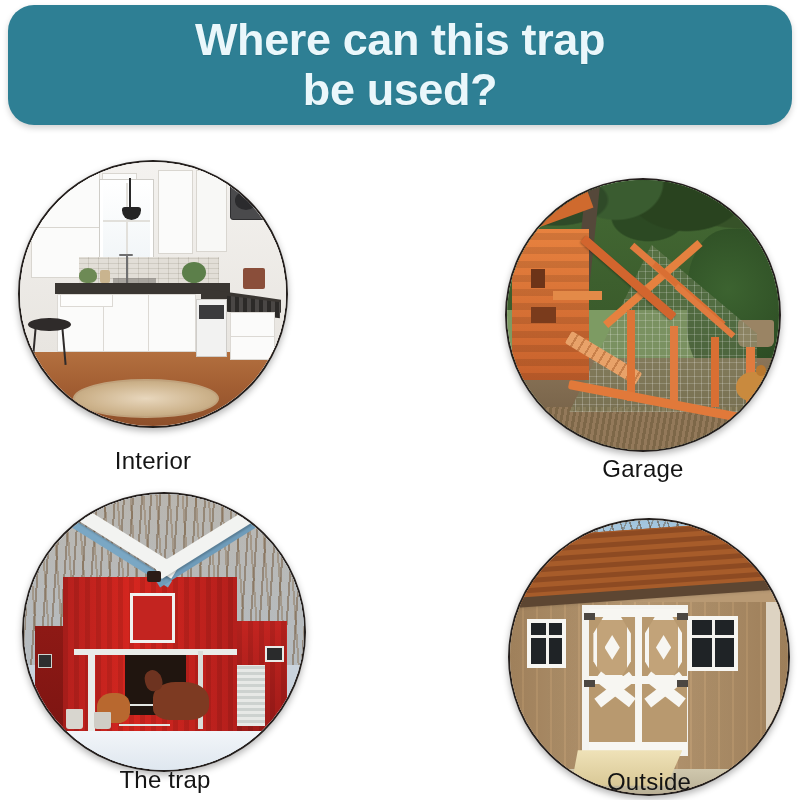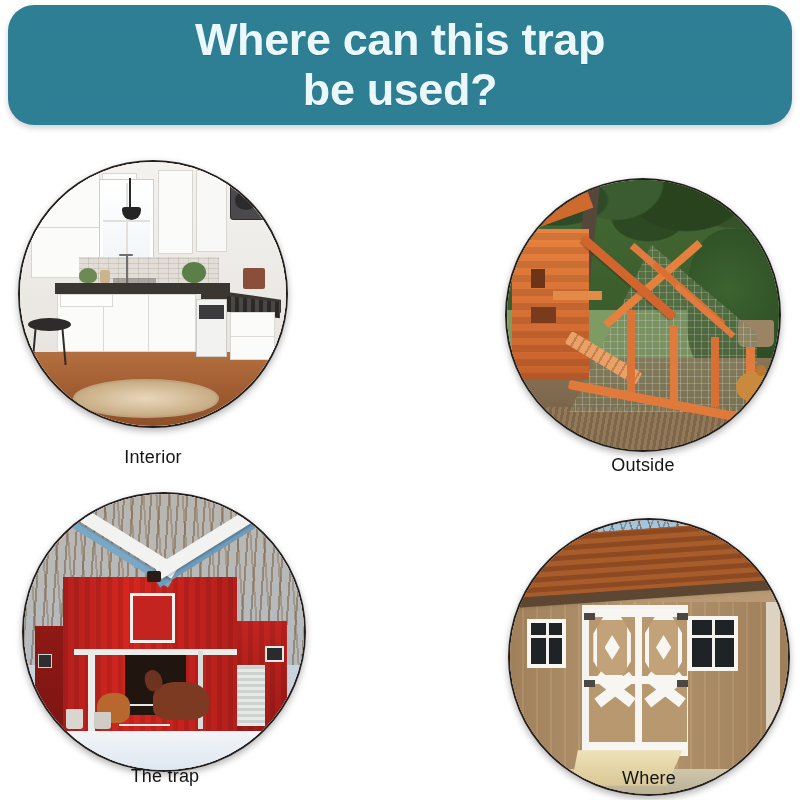--- a/index.html
+++ b/index.html
@@ -36,21 +36,21 @@
   .cell { position: absolute; }
   .circle {
     position: absolute;
     border-radius: 50%;
     overflow: hidden;
     border: 2.5px solid #241f1d;
     box-shadow: 0 3px 7px rgba(0,0,0,.30);
   }
   .caption {
     position: absolute;
-    font-size: 18px;
+    font-size: 24px;
     color: #141414;
     text-align: center;
     white-space: nowrap;
     letter-spacing: .2px;
   }
 
   
   #cell-interior .circle { left:18px;  top:160px; width:270px; height:268px; }
   #cell-interior .caption{ left:0;     top:447px; width:306px; }
   #cell-outside  .circle { left:505px; top:178px; width:276px; height:274px; }
@@ -386,21 +386,21 @@
         <div class="c-rafter2"></div>
         <div class="c-rafter3"></div>
         <div class="c-post1"></div>
         <div class="c-post2"></div>
         <div class="c-post3"></div>
         <div class="c-post4"></div>
         <div class="c-bottom"></div>
         <div class="c-chicken"></div>
       </div>
     </div>
-    <div class="caption">Outside</div>
+    <div class="caption">Garage</div>
   </div>
 
   <div class="cell" id="cell-barn">
     <div class="circle">
       <div class="photo barn">
         <div class="b-sky"></div>
         <div class="b-trees"></div>
         <div class="b-snow"></div>
         <div class="b-wingL"></div>
         <div class="b-wingR"></div>
@@ -456,16 +456,16 @@
         <div class="s-center"></div>
         <div class="s-hinge1"></div>
         <div class="s-hinge2"></div>
         <div class="s-hinge3"></div>
         <div class="s-hinge4"></div>
         <div class="s-ground"></div>
         <div class="s-grass"></div>
         <div class="s-ramp"></div>
       </div>
     </div>
-    <div class="caption">Where</div>
+    <div class="caption">Outside</div>
   </div>
 
 </div>
 
 </body></html>

